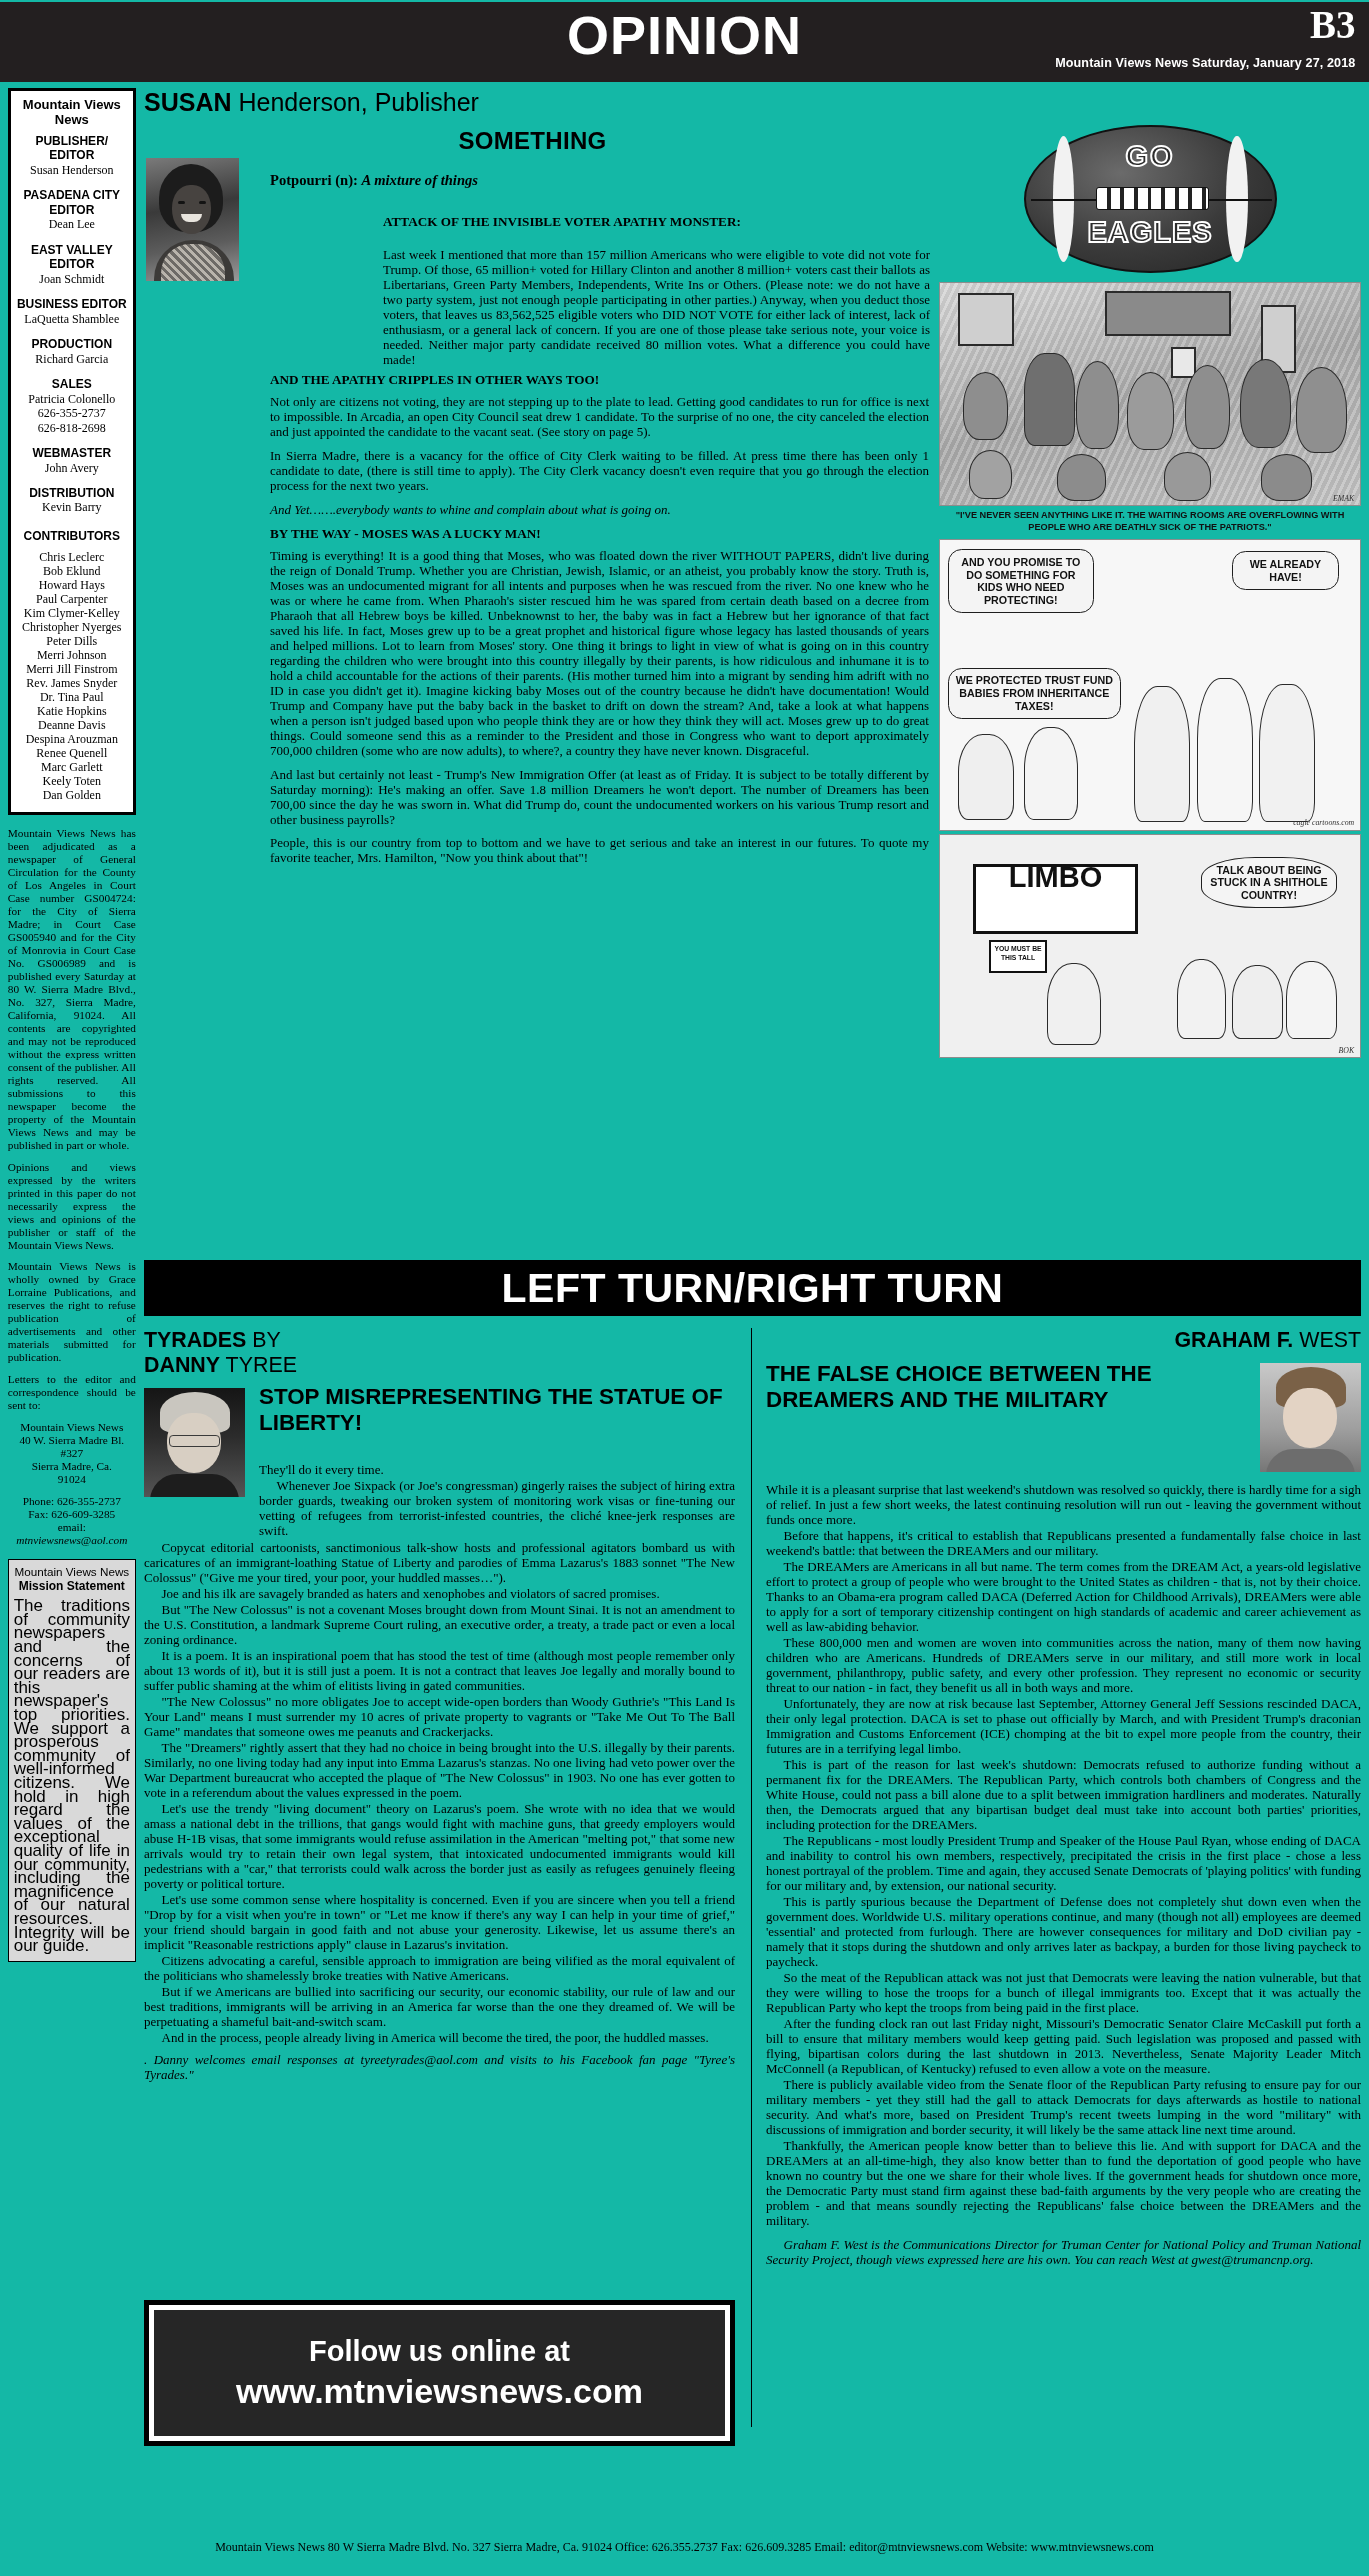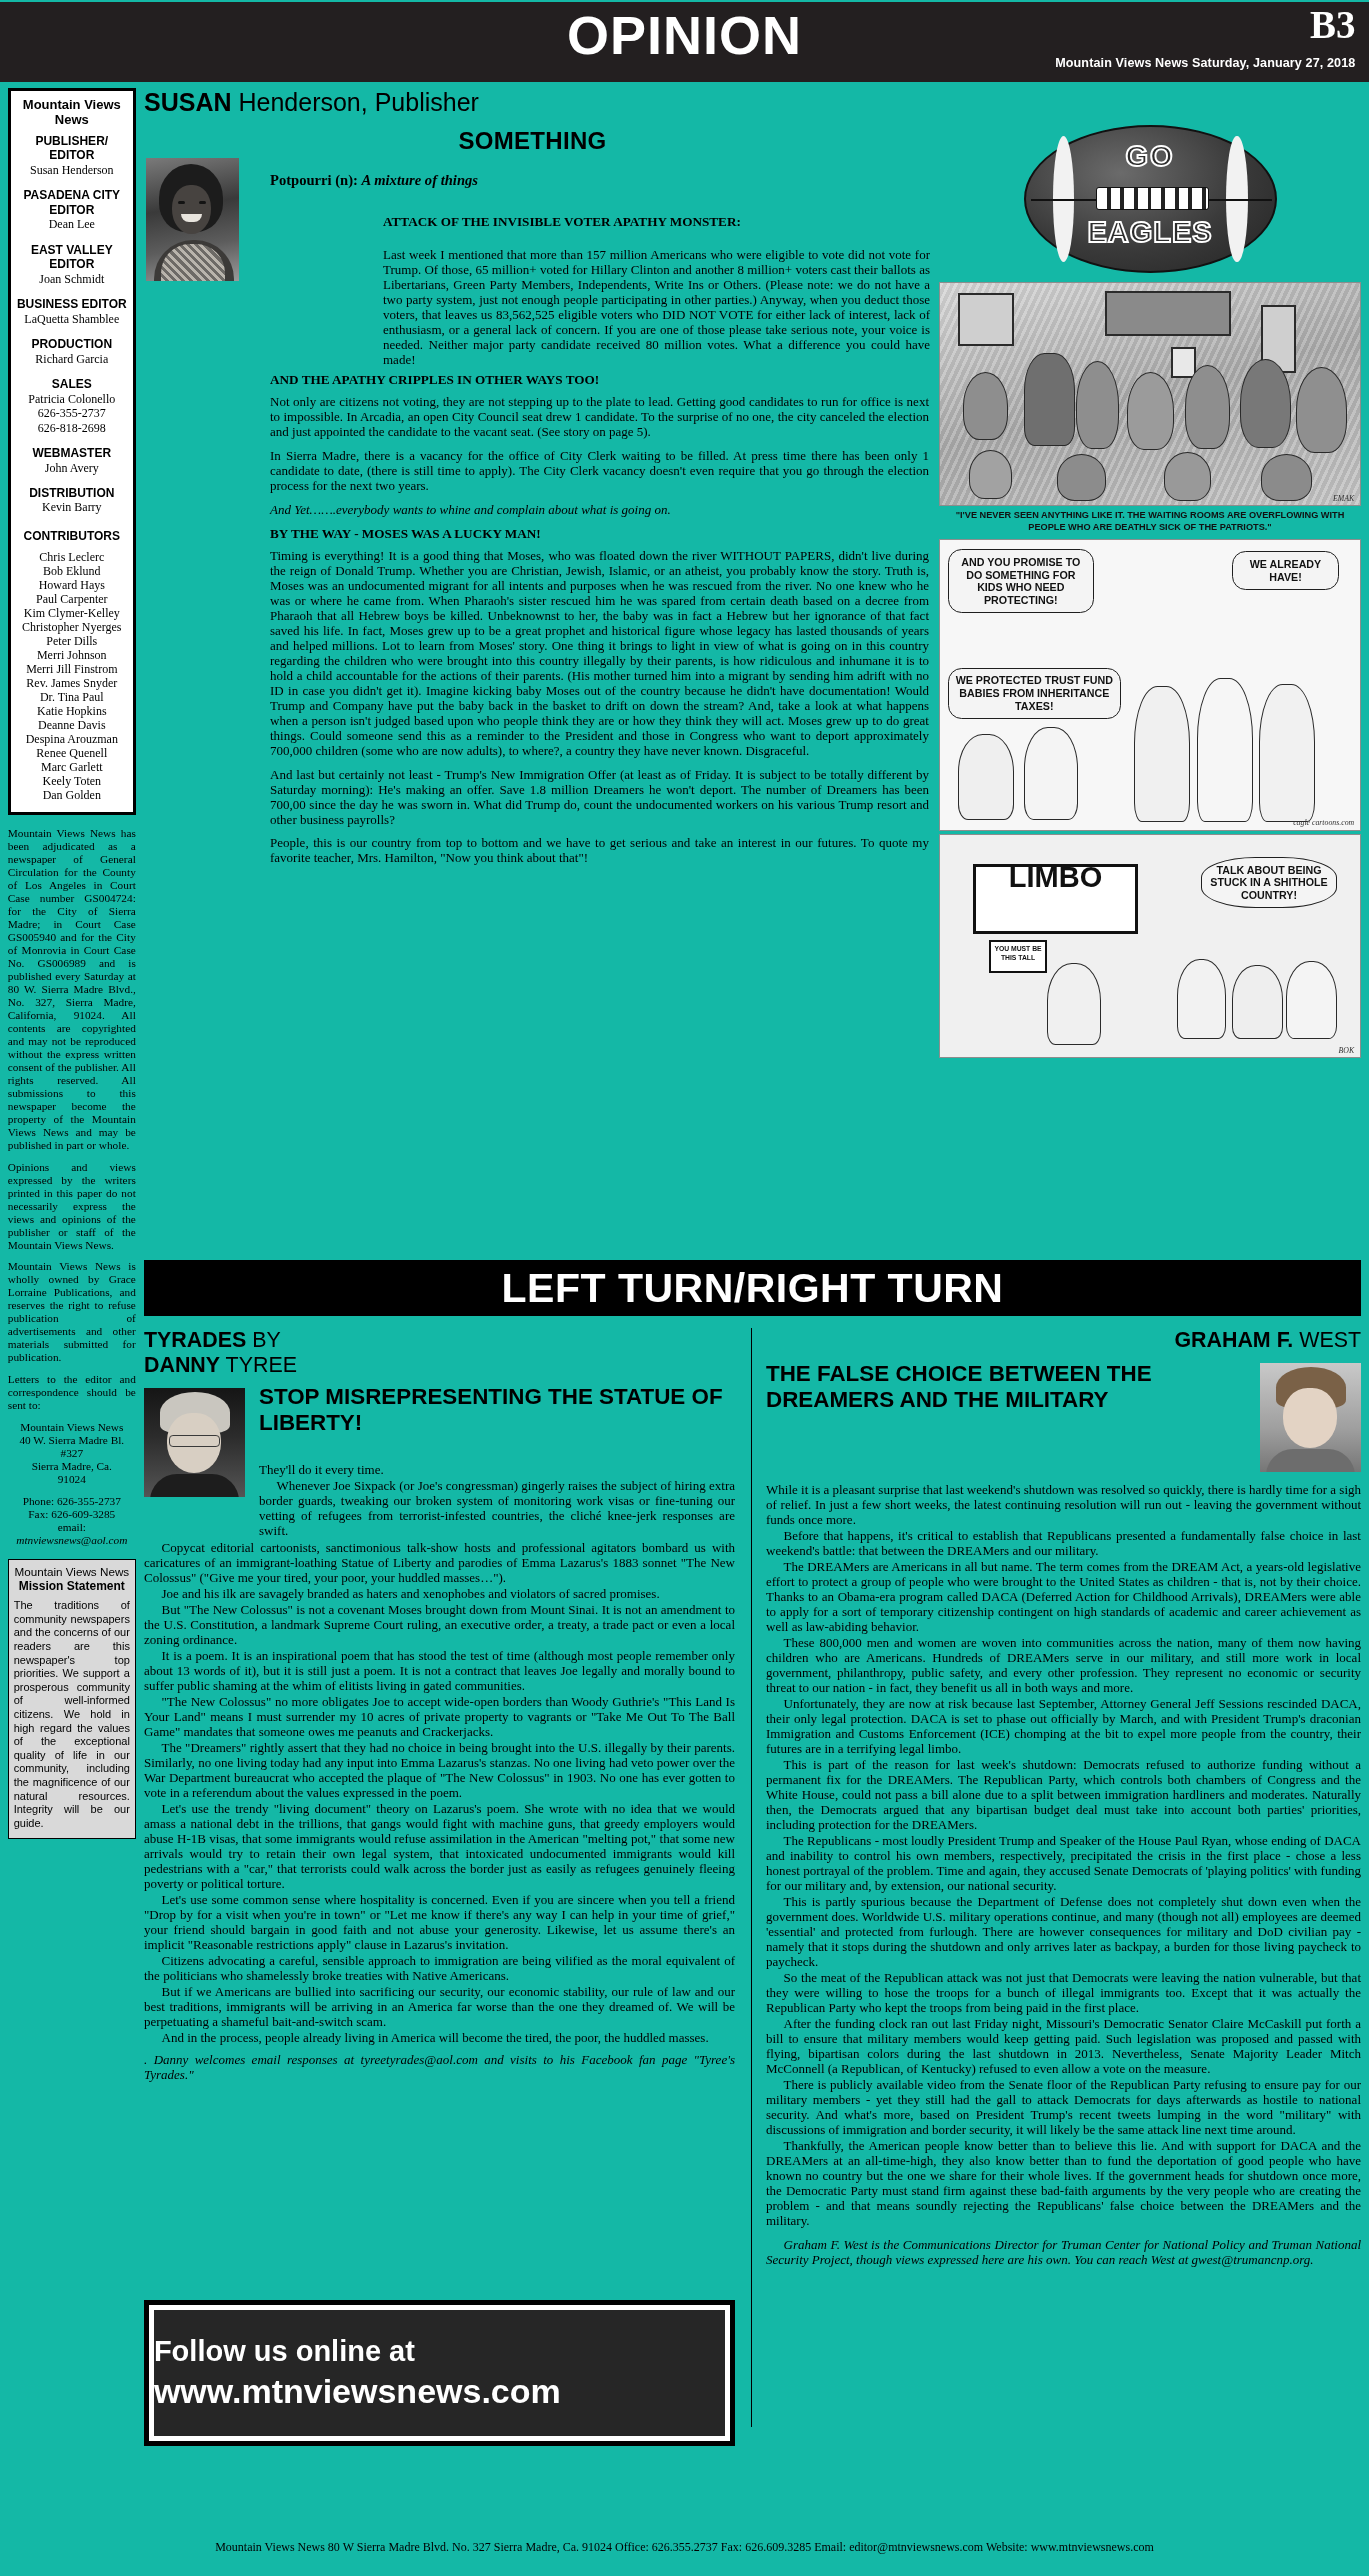--- a/index.html
+++ b/index.html
@@ -106,21 +106,21 @@
     font-size: 11.7px; text-align: center; line-height: 13.6px;
   }
   .mission-title2 {
     font-family: "Liberation Sans", sans-serif;
     font-weight: bold;
     font-size: 12px; text-align: center; line-height: 14.6px;
     margin-bottom: 5.8px;
   }
   .mission-body {
     font-family: "Liberation Sans", sans-serif;
-    font-size: 11px; line-height: 13.6px; text-align: justify;
+    font-size: 17px; line-height: 13.6px; text-align: justify;
   }
 
   
   .content { position: absolute; left: 144px; top: 88px; width: 1217px; }
 
   .byline-head {
     font-family: "Liberation Sans", sans-serif;
     font-size: 25px; line-height: 29px;
     margin-bottom: 3.9px;
   }
@@ -306,21 +306,21 @@
   .p-ind.noind { text-indent: 0; }
   .p-ind.ital { font-style: italic; }
 
   
   .follow-ad {
     position: absolute; left: 0px; top: 972px; width: 591px; height: 146px;
     border: 5.8px solid #000; background: #fff; padding: 4.9px;
   }
   .follow-inner {
     width: 100%; height: 100%; background: #262626; display: flex;
-    flex-direction: column; align-items: flex-start; justify-content: center;
+    flex-direction: column; align-items: center; justify-content: center;
   }
   .follow-inner div {
     color: #fff; font-family: "Liberation Sans", sans-serif; font-weight: bold;
     text-align: center;
   }
   .follow-l1 { font-size: 29px; line-height: 37px; }
   .follow-l2 { font-size: 34px; line-height: 43px; }
 
   .footer-line {
     position: absolute; left: 0; top: 2540px; width: 1369px; text-align: center;

